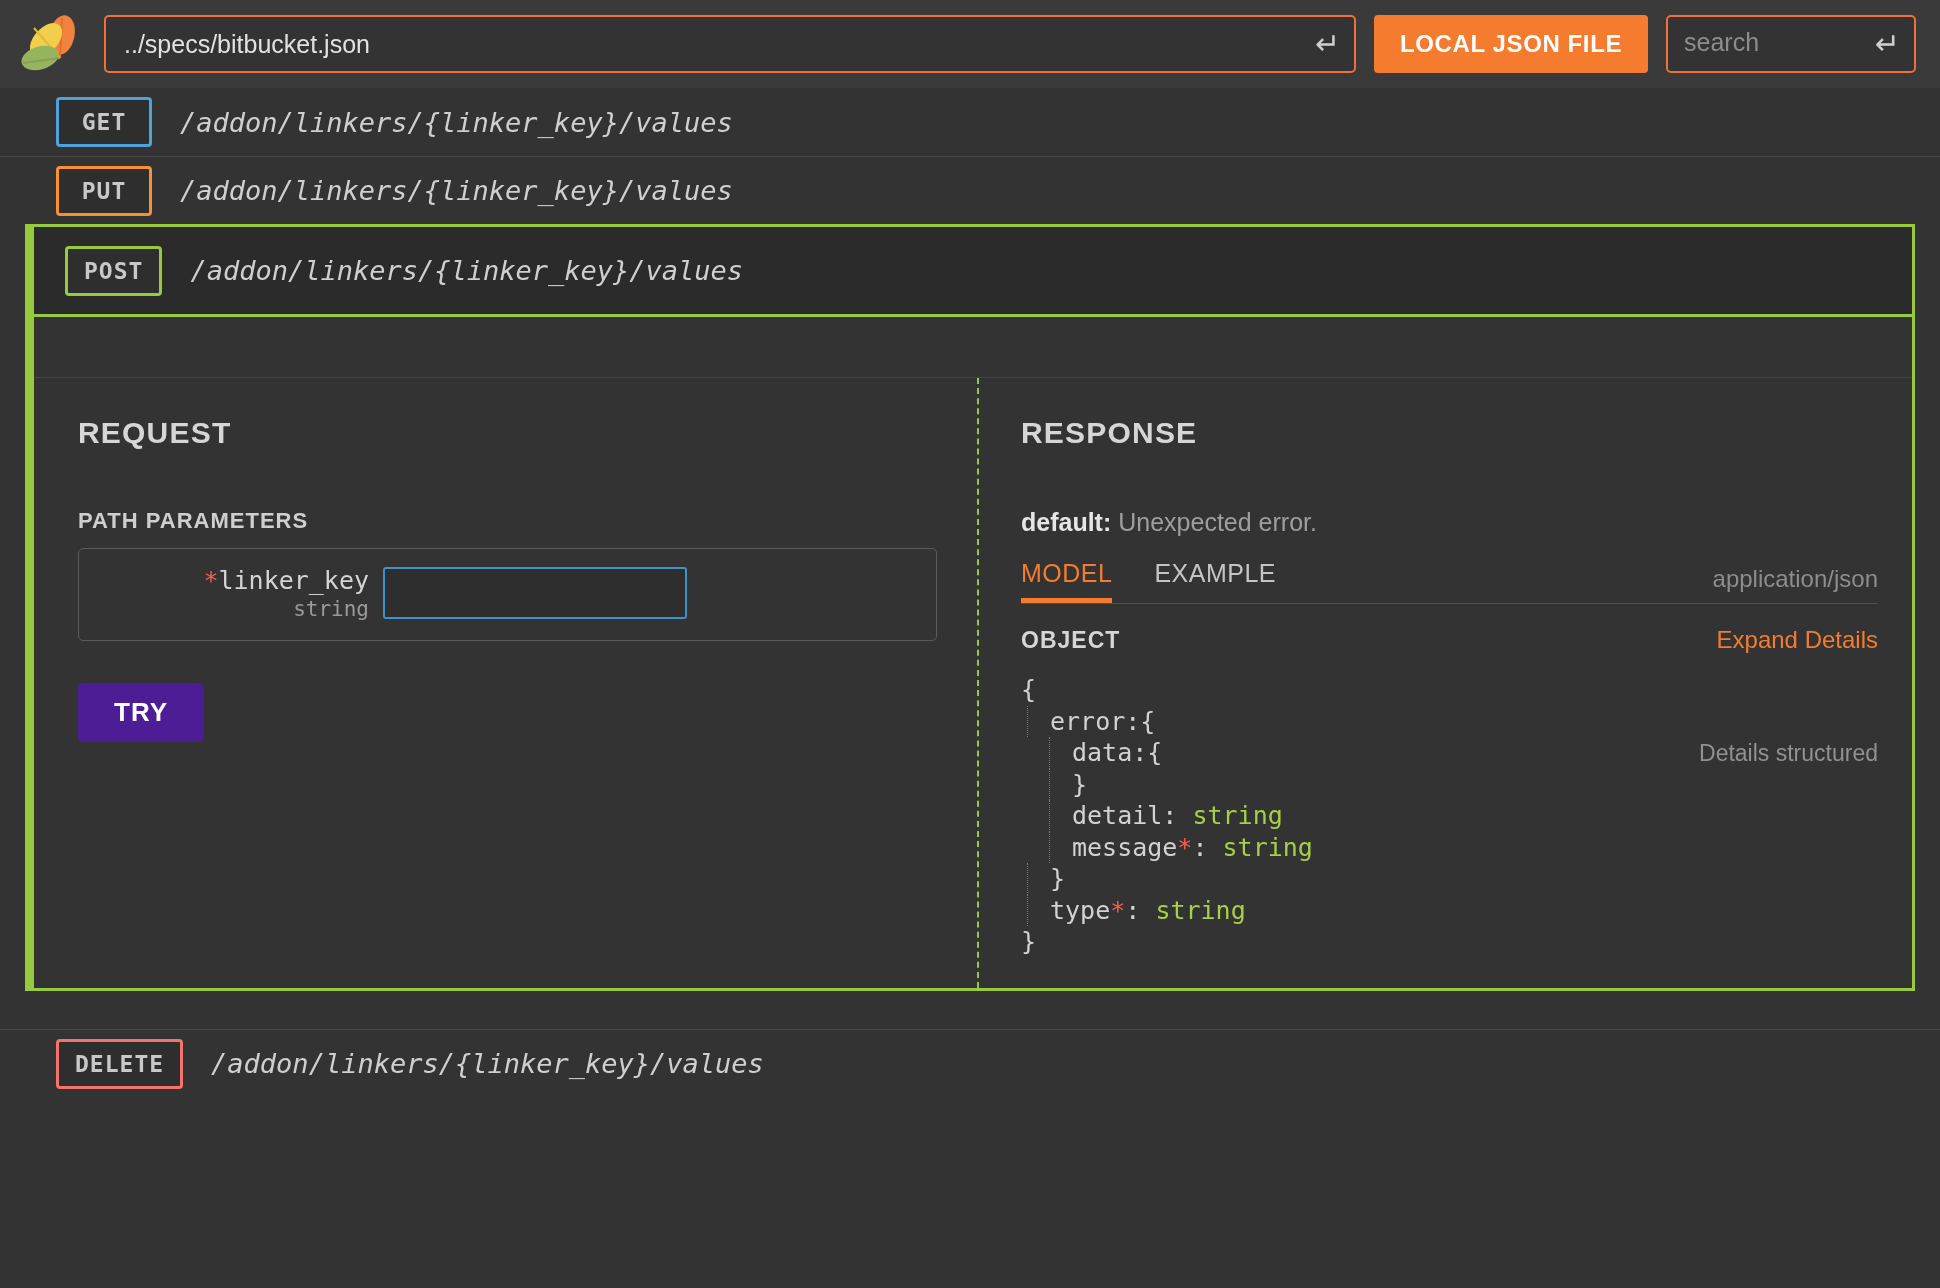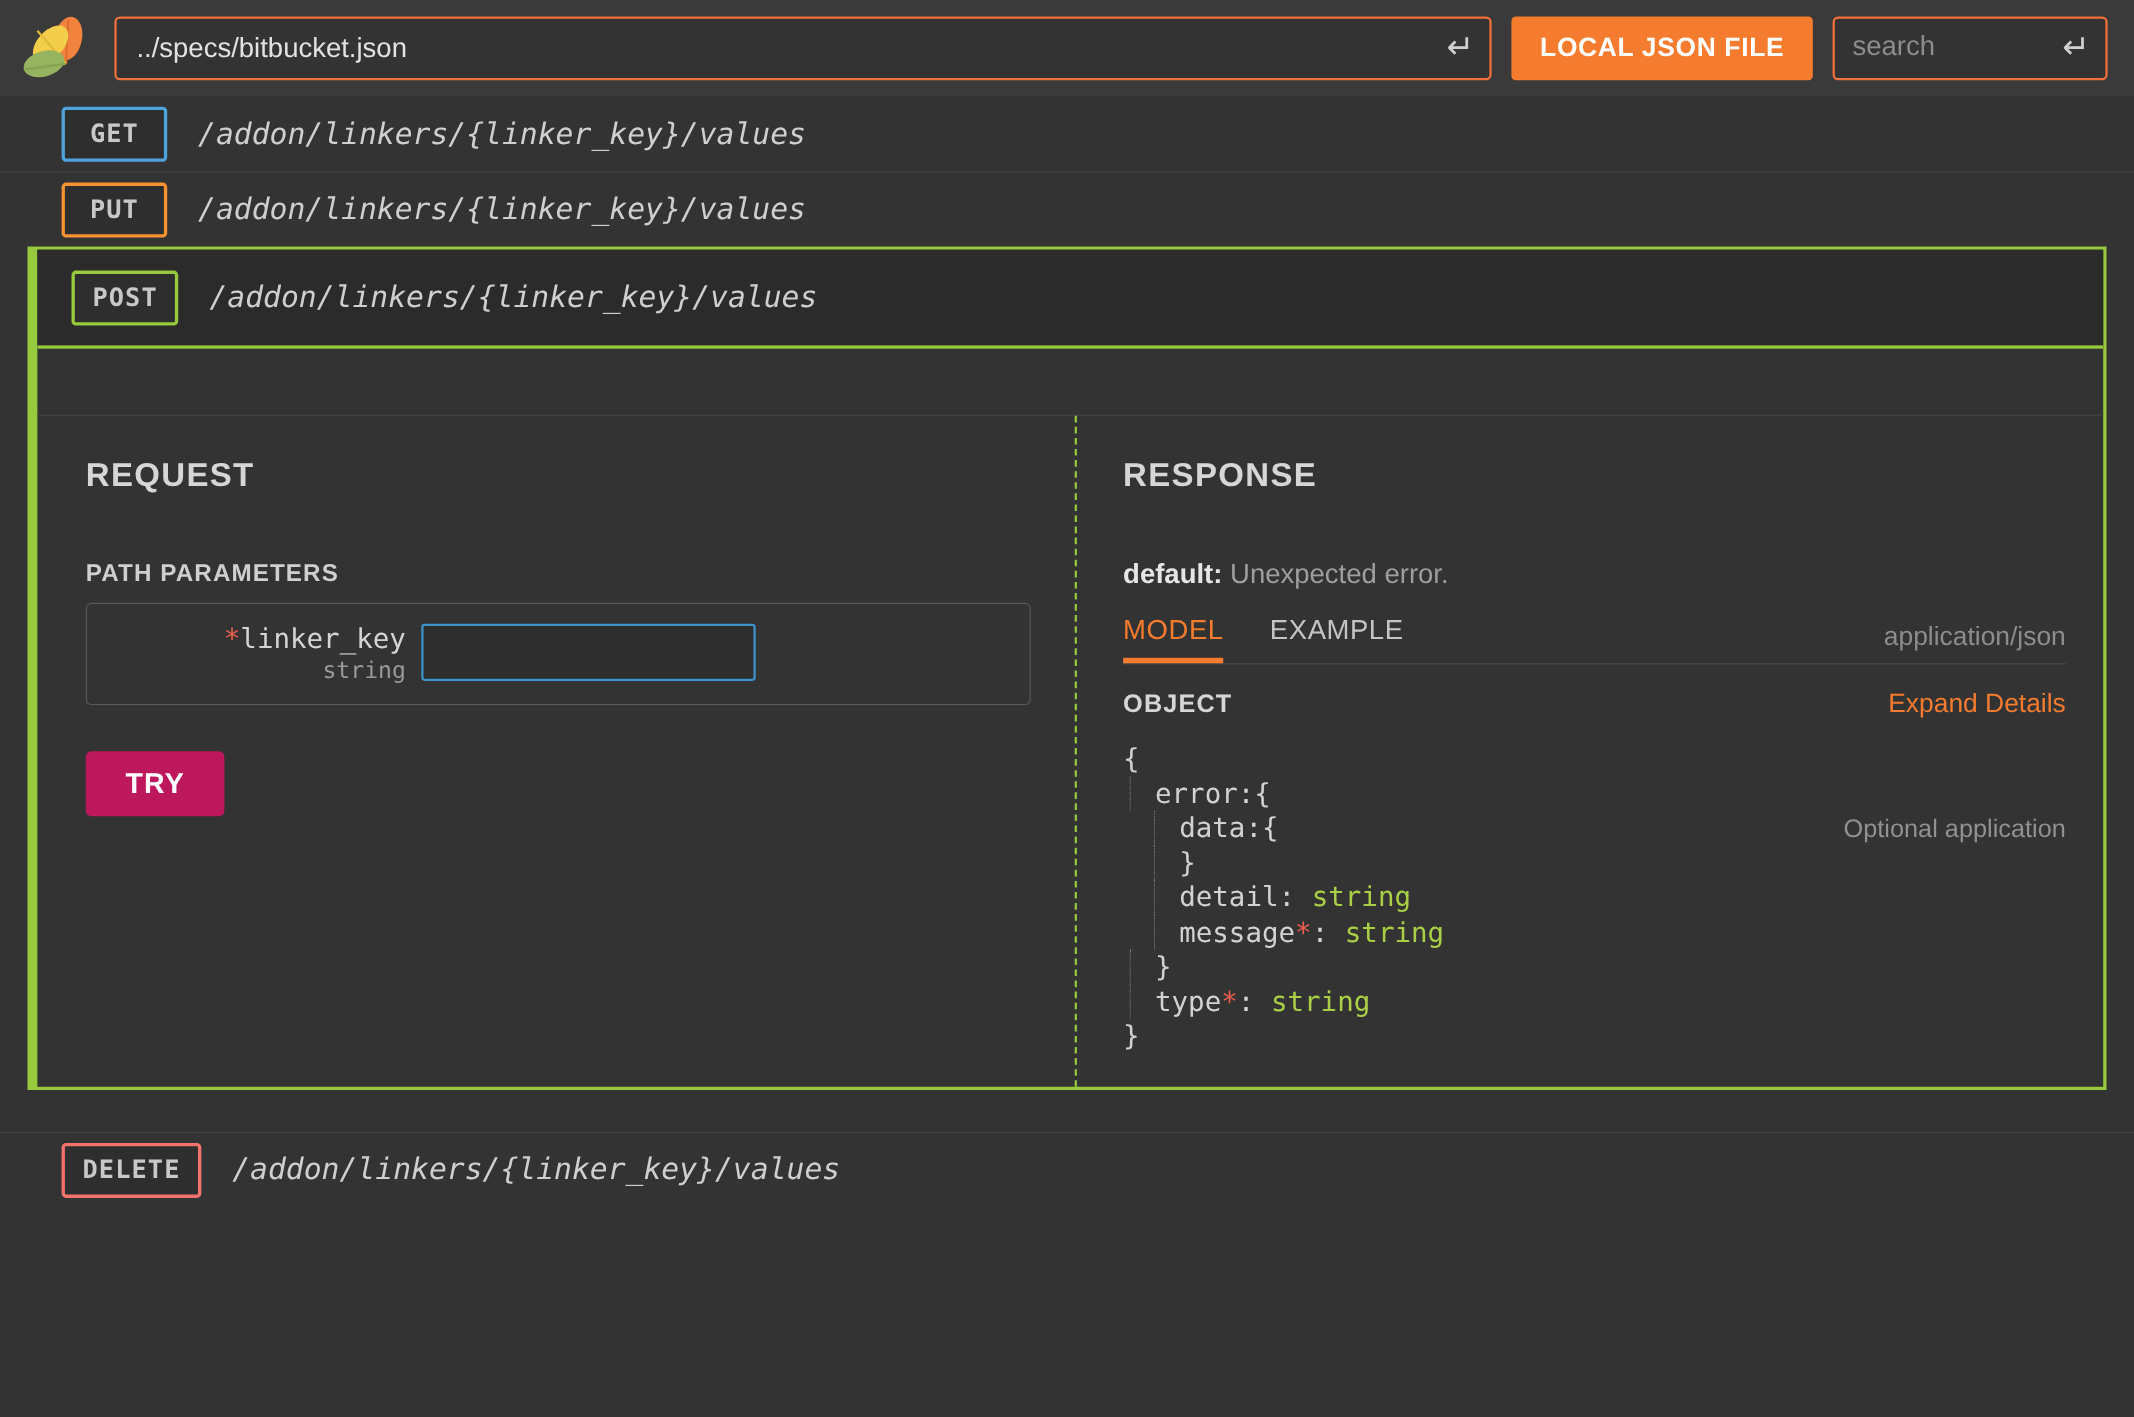--- a/index.html
+++ b/index.html
@@ -241,21 +241,21 @@
   .server-text { padding-top: 2px; }
   .server-line1 { font-size: 24px; color: #d6d6d6; }
   .server-line1 b { font-weight: bold; }
   .server-line2 {
     font-size: 24px;
     color: #949494;
     margin-top: 7px;
   }
   .try-btn {
     flex: 0 0 auto;
-    background: #be185d;
+    background: #4c1d95;
     border: none;
     border-radius: 5px;
     color: #ffffff;
     font-family: "Liberation Sans", sans-serif;
     font-size: 26px;
     font-weight: bold;
     letter-spacing: 1px;
     padding: 14px 36px;
     margin-right: 40px;
     cursor: pointer;
@@ -437,21 +437,21 @@
           <div class="tree-line">
             <span class="txt">{</span>
           </div>
 
           <div class="tree-line d1">
             <span class="txt">error:{</span>
           </div>
 
           <div class="tree-line d2">
             <span class="txt">data:{</span>
-            <span class="note">Optional application</span>
+            <span class="note">Details structured</span>
           </div>
 
           <div class="tree-line d2">
             <span class="txt">}</span>
           </div>
 
           <div class="tree-line d2">
             <span class="txt">detail: </span>
               <span class="txt str">string</span>
           </div>

